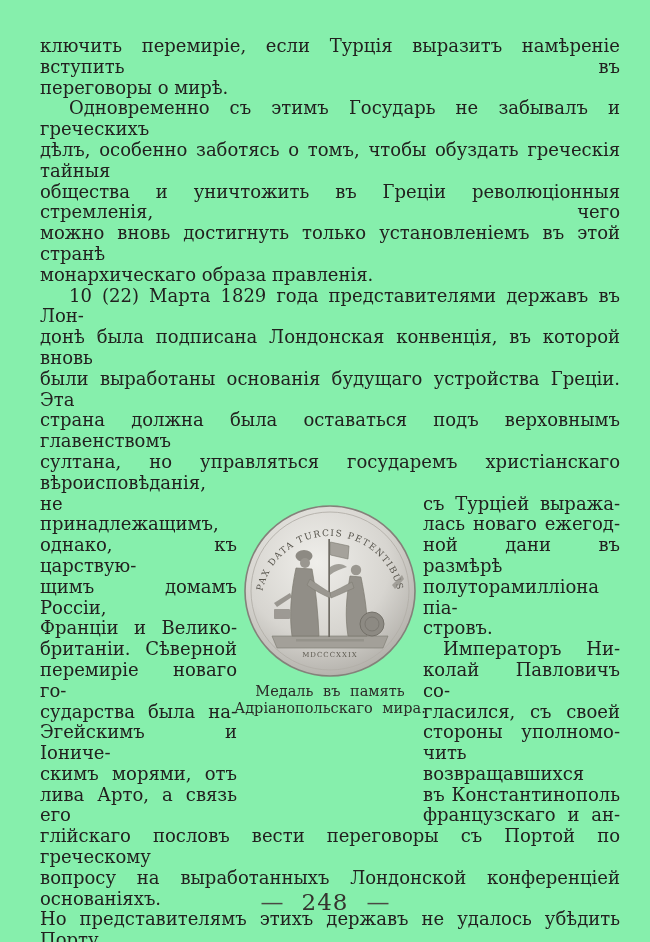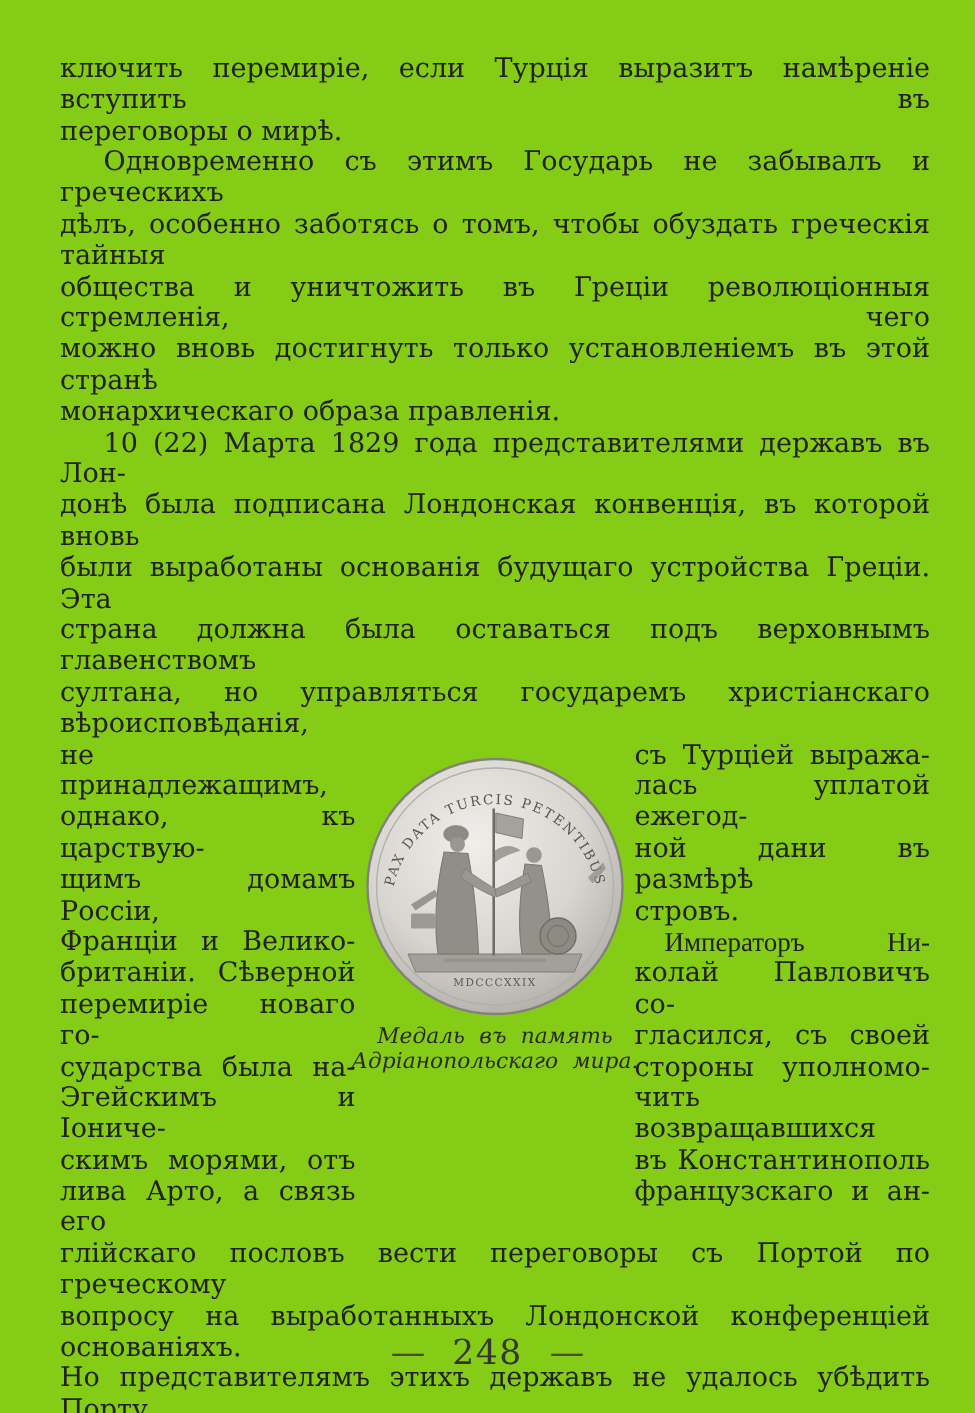--- a/index.html
+++ b/index.html
@@ -4,21 +4,21 @@
 <style>
   html, body {
     margin: 0; padding: 0;
     width: 650px; height: 942px;
     background: #fcfcfa;
     overflow: hidden;
   }
   .page {
     position: relative;
     width: 650px; height: 942px;
-    background: #84cc16;
+    background: #86efac;
     color: #22211f;
     font-family: "DejaVu Serif", "Liberation Serif", serif;
     font-size: 18px;
   }
   .text-area {
     position: absolute;
     left: 40px; top: 36px;
     width: 580px;
   }
   .para { margin: 0; }
@@ -29,31 +29,30 @@
     text-align-last: justify;
   }
   .line.end {
     -moz-text-align-last: left;
     text-align-last: left;
   }
   .line.indent { text-indent: 29px; }
   .middle { display: flex; }
   .col-left  { width: 197px; }
   .col-right { width: 197px; }
-  .col .line.indent { text-indent: 20px; font-family: Liberation Serif, serif; }
+  .col .line.indent { text-indent: 20px; }
   .medal-wrap {
     width: 186px;
     display: flex;
     flex-direction: column;
     align-items: center;
   }
   .medal-svg { margin-top: 11px; display: block; }
   .caption {
     margin-top: 6px;
-    font-style: italic;
     font-size: 14.5px;
     line-height: 17.5px;
     text-align: center;
     word-spacing: 5px;
     color: #2b2a27;
     white-space: nowrap;
   }
   .footer {
     position: absolute;
     top: 889px; left: 0;
@@ -151,22 +150,23 @@
 
         <div class="caption">
           <div>Медаль въ память</div>
           <div>Адріанопольскаго мира.</div>
         </div>
       </div>
 
       <div class="col col-right">
           <div class="para">
             <div class="line">съ Турціей выража-</div>
-            <div class="line">лась уплатой ежегод-</div>
+            <div class="line">лась новаго ежегод-</div>
             <div class="line">ной дани въ размѣрѣ</div>
+            <div class="line">полуторамилліона піа-</div>
             <div class="line end">стровъ.</div>
           </div>
           <div class="para">
             <div class="line indent">Императоръ Ни-</div>
             <div class="line">колай Павловичъ со-</div>
             <div class="line">гласился, съ своей</div>
             <div class="line">стороны уполномо-</div>
             <div class="line">чить возвращавшихся</div>
             <div class="line">въ Константинополь</div>
             <div class="line">французскаго и ан-</div>

